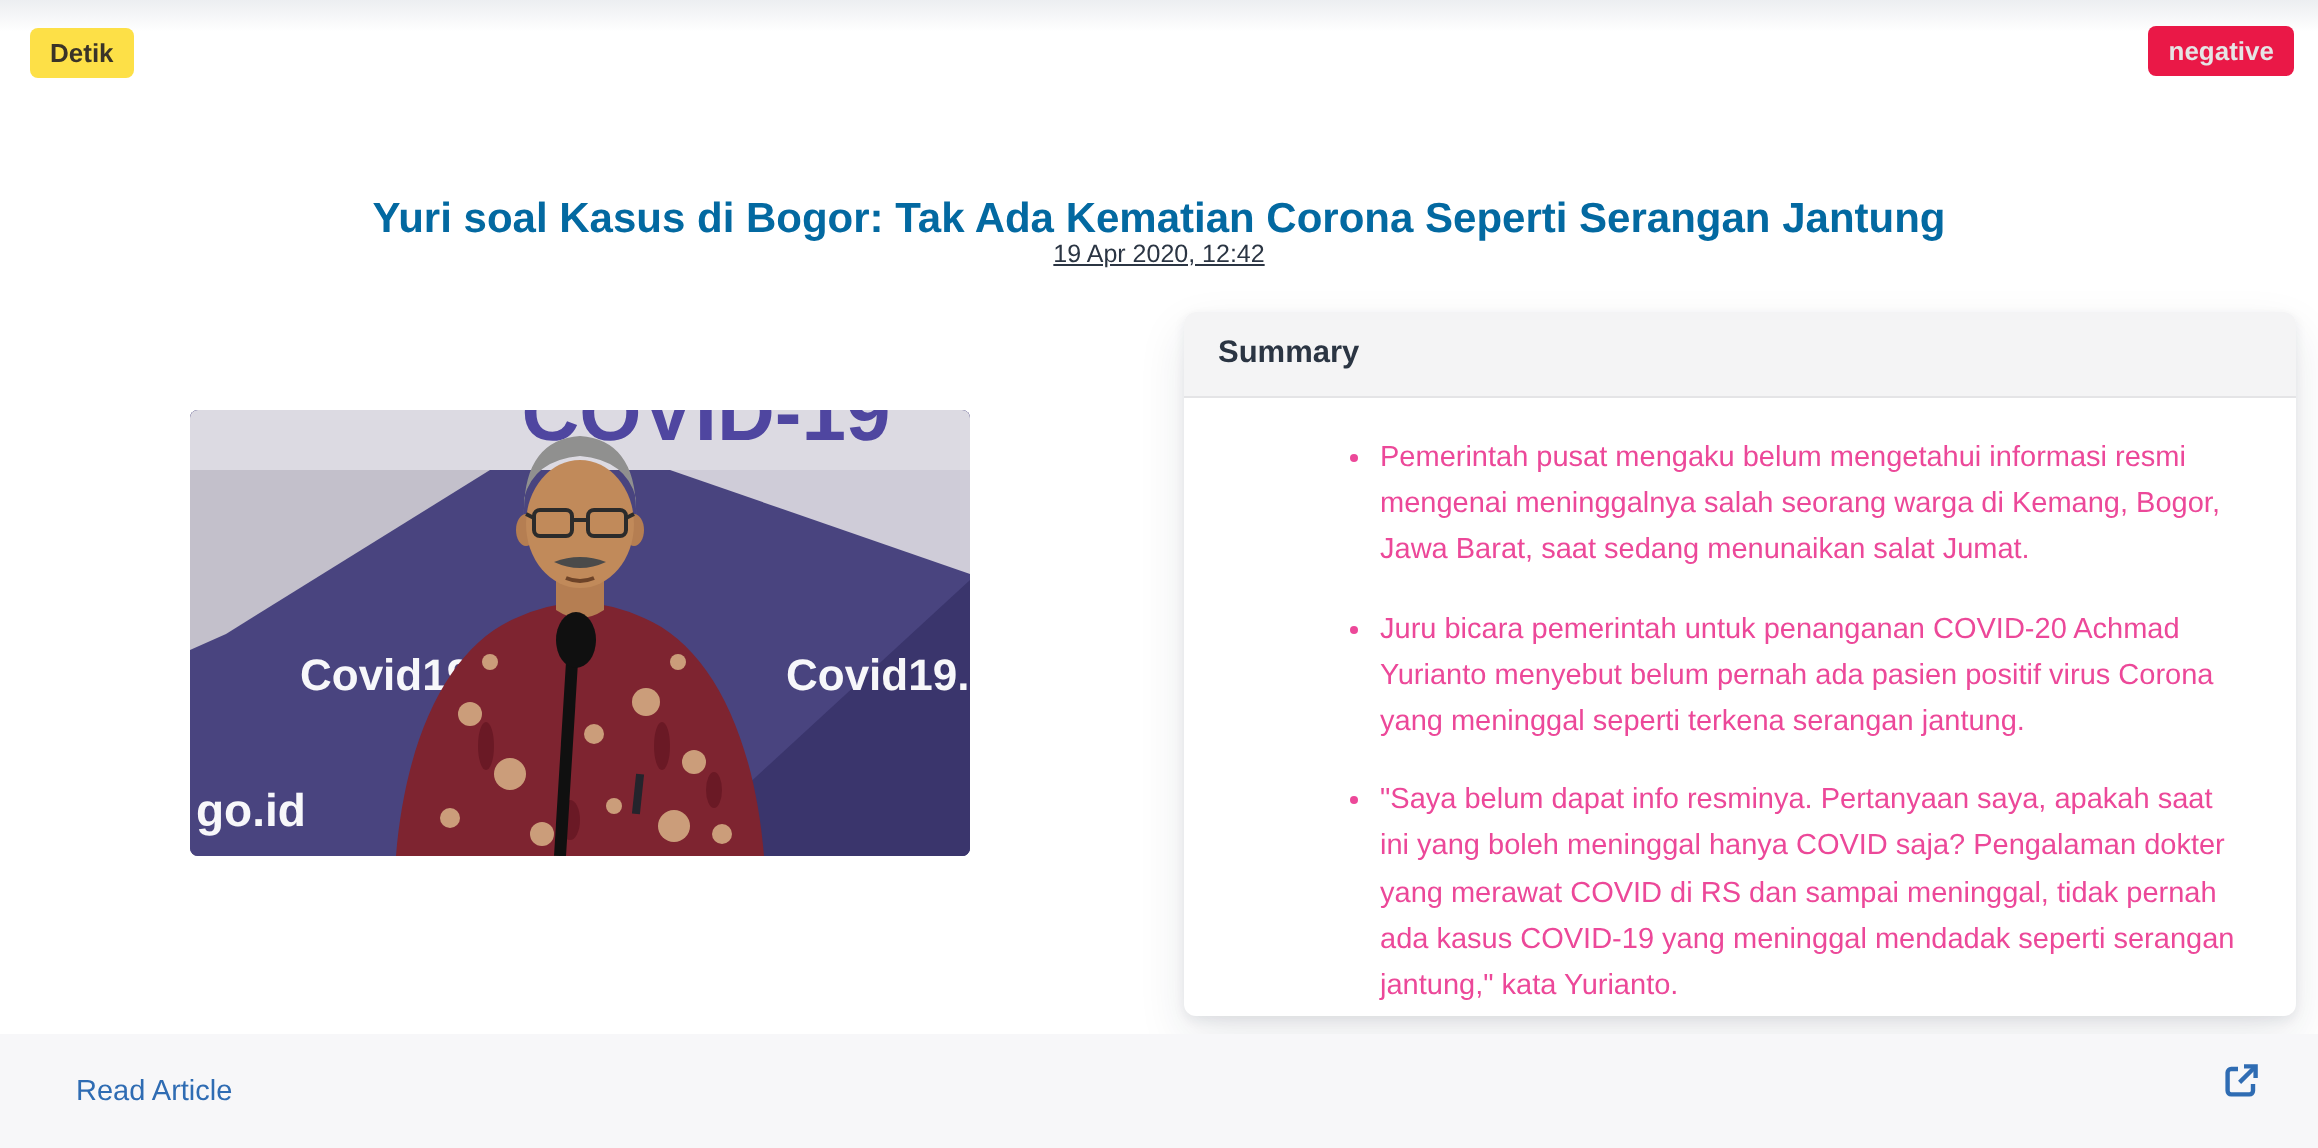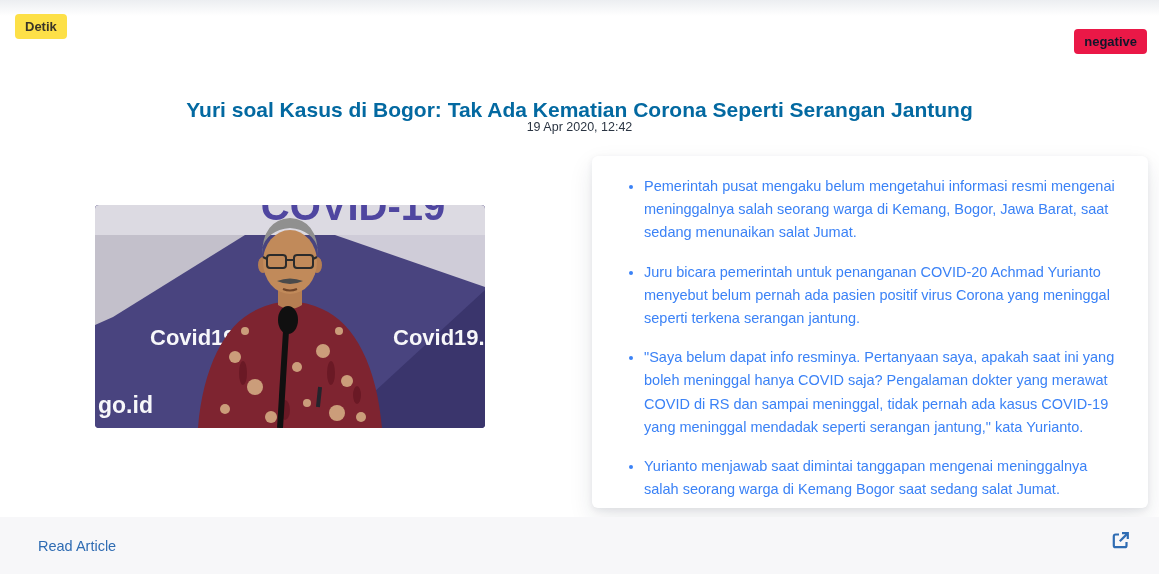--- a/index.html
+++ b/index.html
@@ -19,31 +19,31 @@
     font-size: 13px; font-weight: 700;
     padding: 6px 10px; border-radius: 4px;
     line-height: 1;
   }
   .badge-source {
     left: 15px; top: 14px;
     background: #fde047; color: #3a3428;
   }
   .badge-sentiment {
     right: 12px; top: 13px;
-    background: #ea1847; color: #0f172a; margin-top: 16px;
+    background: #ea1847; color: #e5e5e5;
   }
   .article-title {
     position: absolute; top: 84px; left: 0; width: 100%;
     text-align: center;
     font-size: 21px; font-weight: 700; color: #0369a1;
   }
   .article-date {
     position: absolute; top: 120px; left: 0; width: 100%;
     text-align: center;
-    font-size: 12.5px; color: #2b3543;
+    font-size: 12.5px; color: #2b3543; text-decoration: underline;
   }
   .photo {
     position: absolute; left: 95px; top: 205px;
     width: 390px; height: 223px;
     border-radius: 4px; overflow: hidden;
     background: #49447f;
   }
   .photo svg { display: block; }
   .summary-panel {
     position: absolute; left: 592px; top: 156px;
@@ -63,21 +63,21 @@
     font-size: 15.5px; font-weight: 700; color: #2b3543;
   }
   .summary-body {
     flex: 1 1 auto;
     padding: 19px 26px 0 34px;
     overflow: hidden;
   }
   .summary-body ul { margin: 0; padding-left: 18px; }
   .summary-body li {
     margin-bottom: 16px;
-    font-size: 14.5px; line-height: 1.6; color: #3b82f6;
+    font-size: 14.5px; line-height: 1.6; color: #ec4899; margin-left: 46px;
   }
   .footer {
     position: absolute; left: 0; right: 0; bottom: 0; height: 57px;
     background: #f7f7f9;
     display: flex; align-items: center; justify-content: space-between;
     padding: 0 29px 0 38px; box-sizing: border-box;
   }
   .read-article {
     font-size: 14.5px; color: #2f6cb3; text-decoration: none; cursor: pointer;
   }
@@ -156,20 +156,23 @@
       <path d="M182,76 Q195,71 208,76 Q195,82 182,76 Z" fill="#4a4a4a"></path>
       <path d="M188,84 Q195,87 202,84" stroke="#6d4328" stroke-width="2" fill="none"></path>
 
       <path d="M191,126 L185,223" stroke="#101010" stroke-width="6"></path>
       <ellipse cx="193" cy="115" rx="10" ry="14" fill="#101010"></ellipse>
     </g>
   </svg>
 </div>
 
 <div class="summary-panel">
+  <div class="summary-header">
+    <span>Summary</span>
+  </div>
   <div class="summary-body">
     <ul>
       <li>Pemerintah pusat mengaku belum mengetahui informasi resmi mengenai meninggalnya salah seorang warga di Kemang, Bogor, Jawa Barat, saat sedang menunaikan salat Jumat.</li>
       <li>Juru bicara pemerintah untuk penanganan COVID-20 Achmad Yurianto menyebut belum pernah ada pasien positif virus Corona yang meninggal seperti terkena serangan jantung.</li>
       <li>"Saya belum dapat info resminya. Pertanyaan saya, apakah saat ini yang boleh meninggal hanya COVID saja? Pengalaman dokter yang merawat COVID di RS dan sampai meninggal, tidak pernah ada kasus COVID-19 yang meninggal mendadak seperti serangan jantung," kata Yurianto.</li>
       <li>Yurianto menjawab saat dimintai tanggapan mengenai meninggalnya salah seorang warga di Kemang Bogor saat sedang salat Jumat.</li>
     </ul>
   </div>
 </div>
 

